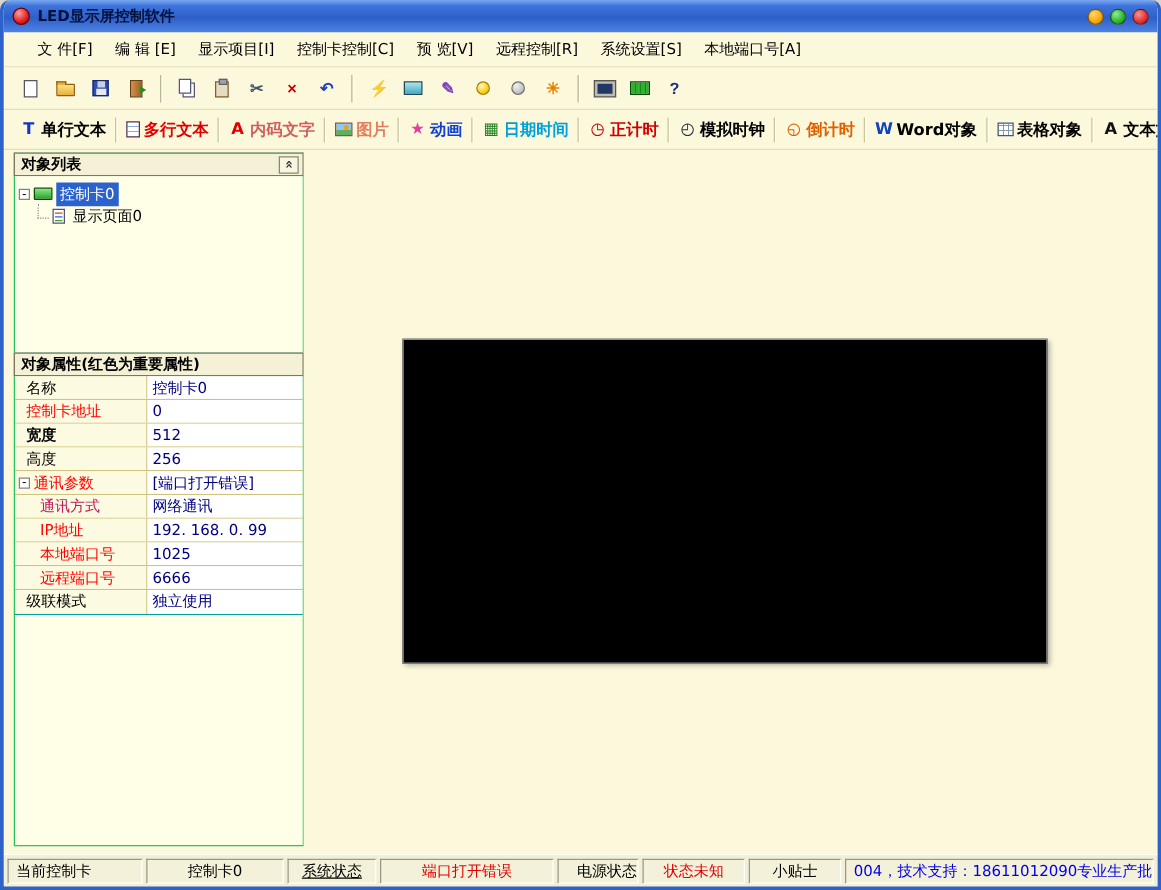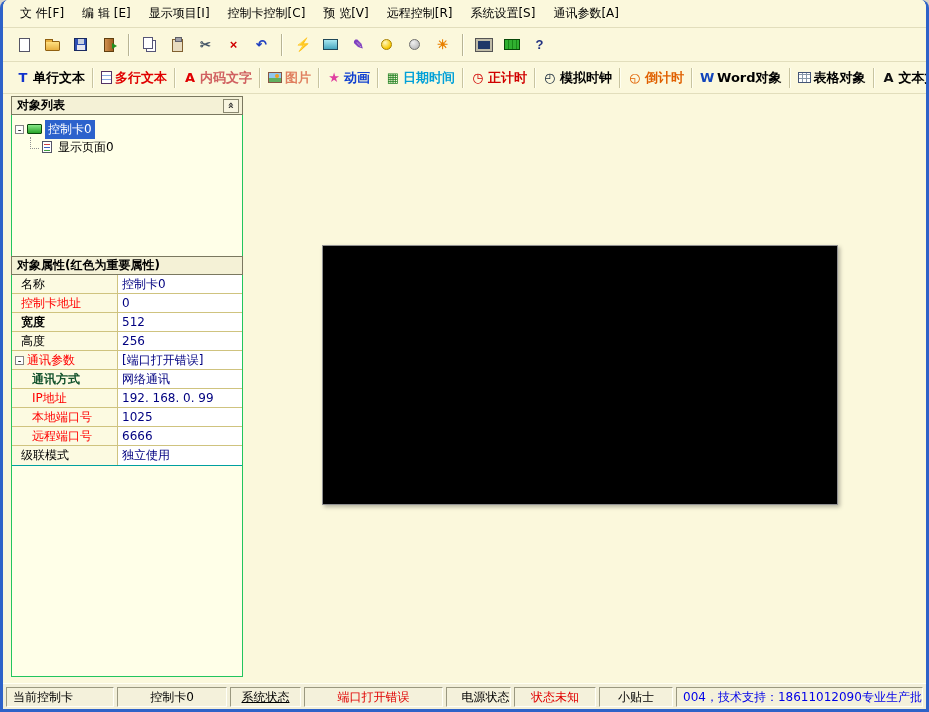--- a/index.html
+++ b/index.html
@@ -32,21 +32,21 @@
   .winbtns { display:flex; gap:5px; }
   .wbtn { width:13px; height:13px; border-radius:50%; border:1px solid rgba(0,0,0,.45);
           display:flex; align-items:center; justify-content:center;
           font-size:8px; color:#fff; line-height:1; }
   .wbtn.min { background:radial-gradient(circle at 35% 30%, #FFD870, #F5A300 65%, #B87800); }
   .wbtn.max { background:radial-gradient(circle at 35% 30%, #90F090, #27AE27 65%, #187818); }
   .wbtn.close { background:radial-gradient(circle at 35% 30%, #FF9090, #DF2B2B 65%, #981010); }
   
   .menubar {
     height:28px; flex:0 0 28px;
-    display:flex; align-items:center; padding-left:8px;
+    display:flex; align-items:center; padding-left:18px;
     border-bottom:1px solid #E2DEBC; background:#FBF8DC;
   }
   .menu-item { font-size:12px; color:#000; padding:3px 9px; cursor:default; }
   
   .toolbar {
     display:flex; align-items:center; background:#FBF8DC;
     border-bottom:1px solid #E2DEBC; padding-left:8px;
   }
   .t1 { height:34px; flex:0 0 34px; gap:1px; }
   .t2 { height:32px; flex:0 0 32px; }
@@ -162,30 +162,39 @@
   }
   .sb-cell.center { justify-content:center; }
   .sb1 { width:108px; } .sb2 { width:110px; } .sb3 { width:71px; } .sb4 { width:139px; }
   .sb5 { width:65px;padding-left:20px; } .sb6 { width:82px; } .sb7 { width:74px; } .sb8 { flex:1; }
 </style>
 </head>
 <body>
 
 <div class="window">
 
+  <div class="titlebar">
+    <span class="app-icon"></span>
+    <span class="title-text">LED显示屏控制软件</span>
+    <div class="winbtns">
+      <span class="wbtn min"></span>
+      <span class="wbtn max"></span>
+      <span class="wbtn close"></span>
+    </div>
+  </div>
 
   <div class="menubar">
     <span class="menu-item">文 件[F]</span>
     <span class="menu-item">编 辑 [E]</span>
     <span class="menu-item">显示项目[I]</span>
     <span class="menu-item">控制卡控制[C]</span>
     <span class="menu-item">预 览[V]</span>
     <span class="menu-item">远程控制[R]</span>
     <span class="menu-item">系统设置[S]</span>
-    <span class="menu-item">通讯参数[A]</span>
+    <span class="menu-item">本地端口号[A]</span>
   </div>
 
   <div class="toolbar t1">
     <button class="tbtn">
         <span class="ic-page"></span>
       </button>
     <button class="tbtn">
         <span class="ic-folder"></span>
       </button>
     <button class="tbtn">
@@ -353,21 +362,21 @@
         </div>
         <div class="prow grp">
           <div class="pname">
             <span class="minusbox">-</span>
             <span style="color: rgb(255, 0, 0);">通讯参数</span>
           </div>
           <div class="pval">[端口打开错误]</div>
         </div>
         <div class="prow ind">
           <div class="pname">
-              <span style="color: #14532d; font-weight: bold;">通讯方式</span>
+              <span style="color: #be185d;">通讯方式</span>
             </div>
           <div class="pval">网络通讯</div>
         </div>
         <div class="prow ind">
           <div class="pname">
               <span style="color: rgb(255, 0, 0);">IP地址</span>
             </div>
           <div class="pval">192. 168. 0. 99</div>
         </div>
         <div class="prow ind">

